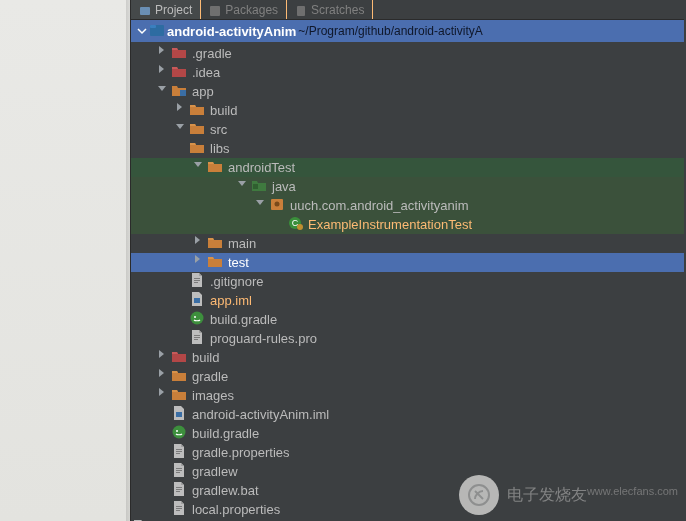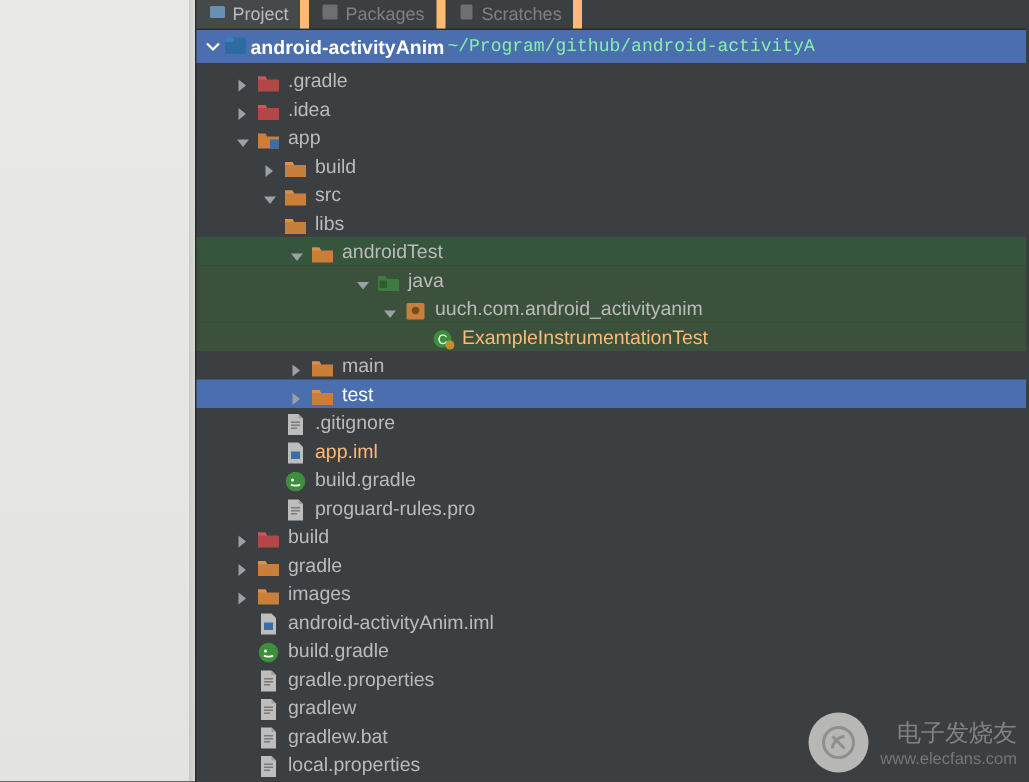--- a/index.html
+++ b/index.html
@@ -23,34 +23,34 @@
     position: absolute; left: 130px; top: 0; right: 2px; bottom: 0;
     background: #3c3f41;
     border-left: 1px solid #2b2b2b;
   }
   .tabbar {
     height: 20px; display:flex; align-items:center;
     background: #3c3f41; border-bottom:1px solid #2b2b2b;
     font-size: 12px; color:#808080;
   }
   .tab {
-    padding: 2px 8px; display:flex; align-items:flex-start; gap:4px;
-    border-right:6px solid #fdba74; height:100%;
+    padding: 2px 8px; display:flex; align-items:flex-end; gap:4px;
+    border-right:1px solid #fdba74; height:100%;
   }
   .tab.active { color:#bbbbbb; background:#45494a; }
   .tab-icon { width:12px; height:12px; }
   .breadcrumb {
     height: 22px; display:flex; align-items:center; gap:2px;
     background: #4b6eaf; color:#fff; padding:0 6px;
     font-size:13px; white-space:nowrap; overflow:hidden;
   }
-  .breadcrumb .path { color:#86efac; font-size:12px;font-family:Liberation Mono, monospace; }
+  .breadcrumb .path { color:#0f172a; font-size:12px; }
   .tree { padding-top:2px; }
   .row {
-    display:flex; align-items:flex-end; height:19px; line-height:19px;
+    display:flex; align-items:flex-start; height:19px; line-height:19px;
     white-space:nowrap;
   }
   .row.selected { background:#4b6eaf; color:#fff; }
   .row.highlighted { background:#3b513b;padding-left:26px; }
   .row.highlighted-light { background:#35553c; }
   .indent { flex:0 0 auto; height:1px; }
   .arrow {
     width:12px; flex:0 0 12px; height:12px; position:relative;
     margin-right:2px;
   }
@@ -77,21 +77,21 @@
   .watermark {
     position:absolute; right:8px; bottom:6px;
     display:flex; align-items:center; gap:8px;
     opacity:0.75;
   }
   .wm-badge {
     width:40px; height:40px; border-radius:50%;
     background:#e0e0de; display:flex; align-items:center; justify-content:center;
     color:#888; font-size:20px;
   }
-  .wm-text { display:flex; flex-direction:column; font-size:11px; color:#888;align-items:flex-end; }
+  .wm-text { display:flex; flex-direction:row; font-size:11px; color:#888; }
   .wm-text .cn { font-size:16px; color:#999; font-family: "STHeiti","Microsoft YaHei",sans-serif; }
 </style>
 </head>
 <body>
 
 <div class="left-gutter">
     <div class="shadow"></div>
   </div>
 
 <div class="panel">

